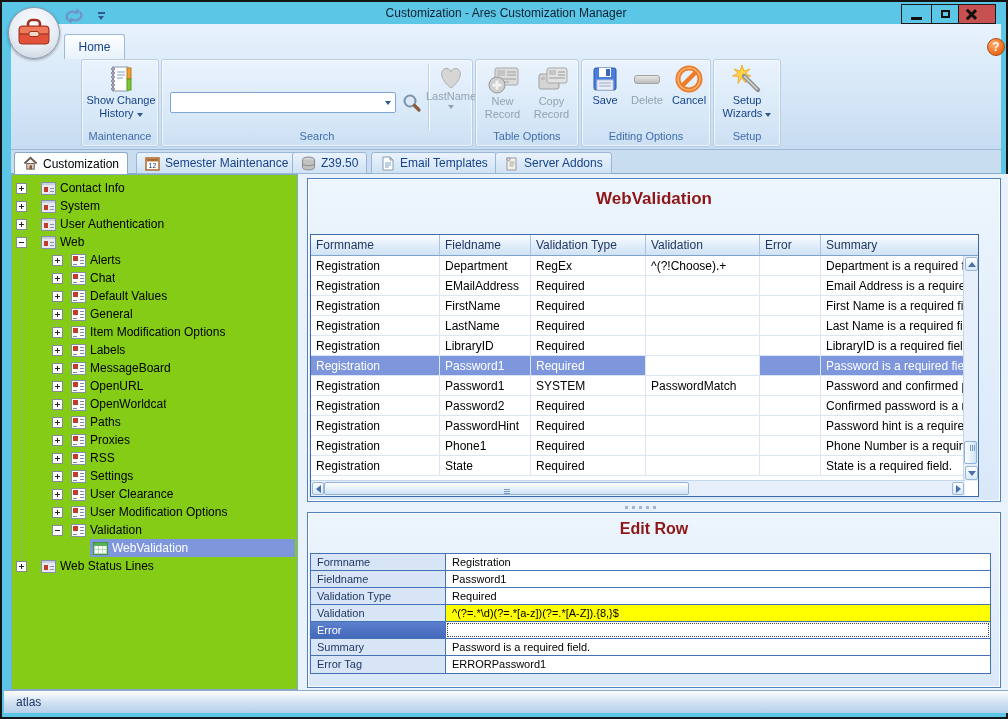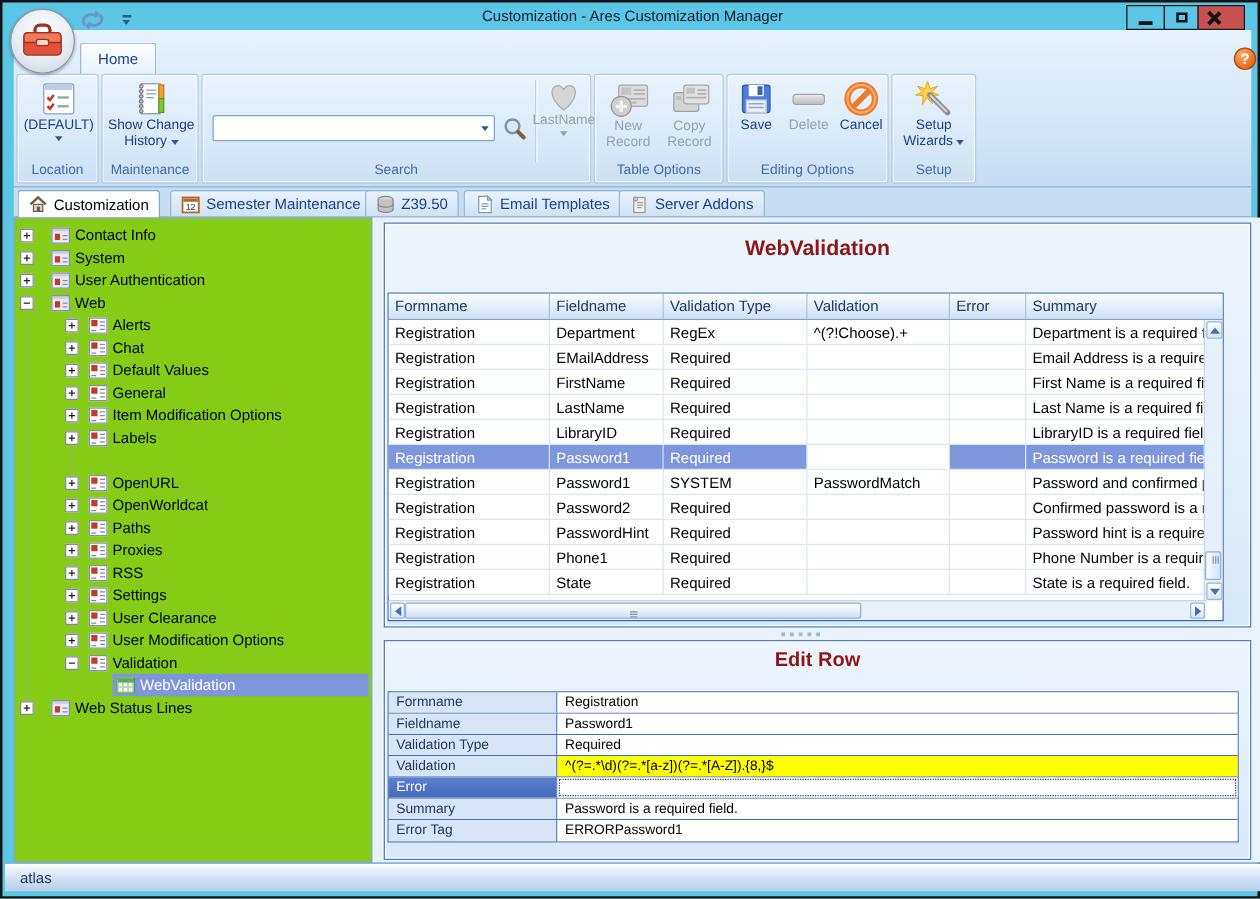--- a/index.html
+++ b/index.html
@@ -172,35 +172,20 @@
       </svg>
   </div>
   <div id="qat-arrow" class="abs">
       <div class="bar"></div>
       <div class="dar"></div>
     </div>
 
   <div id="ribbon" class="abs">
     <div id="hometab" class="abs">Home</div>
 
-    <div id="g-location" class="rgroup">
-      <div class="rbtn" style="left:3px;width:60px">
-        <svg width="30" height="30" viewBox="0 0 30 30">
-            <rect x="3" y="3" width="24" height="24" rx="2" fill="#fff" stroke="#8aa4c0"></rect>
-            <rect x="4" y="4" width="22" height="4" fill="#b8cfe8"></rect>
-            <path d="M6 14l2 2 3-4" stroke="#c0392b" stroke-width="2" fill="none"></path>
-            <path d="M6 21l2 2 3-4" stroke="#c0392b" stroke-width="2" fill="none"></path>
-            <rect x="14" y="13" width="9" height="2" fill="#9aa"></rect>
-            <rect x="14" y="20" width="9" height="2" fill="#9aa"></rect>
-          </svg>
-        <span>(DEFAULT)</span>
-        <span class="dar"></span>
-      </div>
-      <div class="rglabel">Location</div>
-    </div>
 
     <div id="g-maint" class="rgroup">
       <div class="rbtn" style="left:3px;width:72px">
         <svg width="30" height="30" viewBox="0 0 30 30">
             <rect x="7" y="3" width="15" height="24" fill="#fff" stroke="#8899aa"></rect>
             <rect x="21" y="4" width="4" height="11" fill="#f0a030" stroke="#b87820"></rect>
             <rect x="21" y="15" width="4" height="11" fill="#7ec832" stroke="#5a9a20"></rect>
             <circle cx="7" cy="5" r="1.4" fill="#ccd" stroke="#778"></circle>
             <circle cx="7" cy="9" r="1.4" fill="#ccd" stroke="#778"></circle>
             <circle cx="7" cy="13" r="1.4" fill="#ccd" stroke="#778"></circle>
@@ -398,20 +383,25 @@
     <div class="trow lvl1" style="top:148px">
         <span class="exp plus"></span>
         <span class="ti frm"></span>
         <span class="tl">Item Modification Options</span>
       </div>
     <div class="trow lvl1" style="top:166px">
         <span class="exp plus"></span>
         <span class="ti frm"></span>
         <span class="tl">Labels</span>
       </div>
+    <div class="trow lvl1" style="top:184px">
+        <span class="exp plus"></span>
+        <span class="ti frm"></span>
+        <span class="tl">MessageBoard</span>
+      </div>
     <div class="trow lvl1" style="top:202px">
         <span class="exp plus"></span>
         <span class="ti frm"></span>
         <span class="tl">OpenURL</span>
       </div>
     <div class="trow lvl1" style="top:220px">
         <span class="exp plus"></span>
         <span class="ti frm"></span>
         <span class="tl">OpenWorldcat</span>
       </div>

